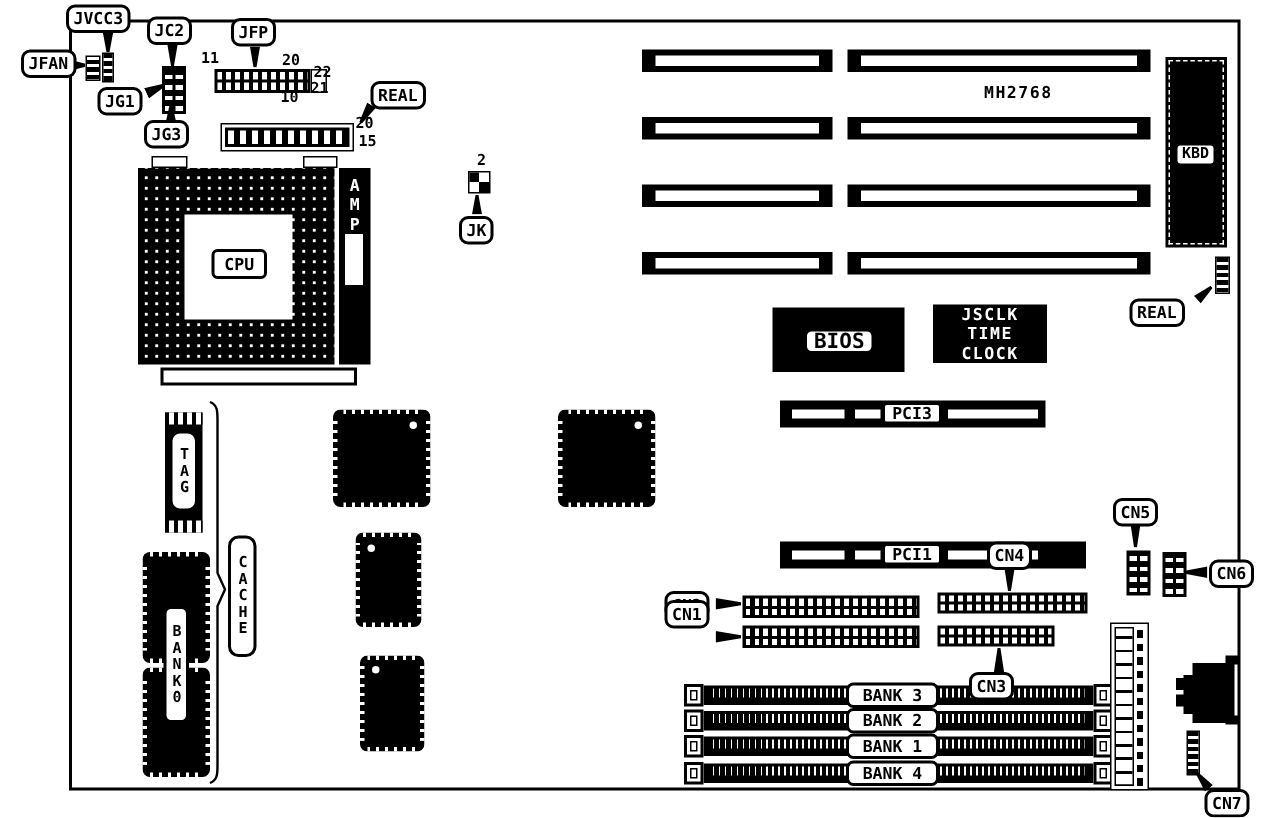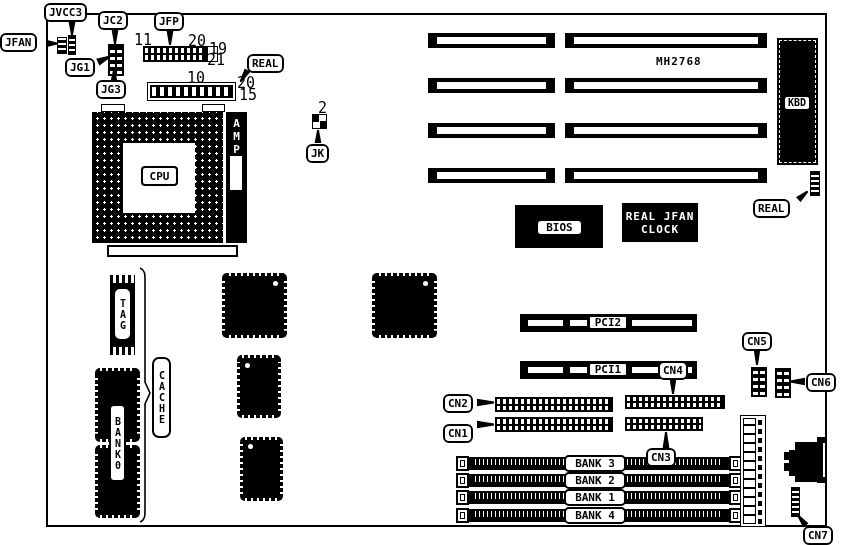--- a/index.html
+++ b/index.html
@@ -5,21 +5,21 @@
   *{margin:0;padding:0;box-sizing:border-box}
   html,body{background:#fff}
   .stage{position:relative;width:842px;height:545px;background:#fff;color:#000;
          font-family:"DejaVu Sans Mono","Liberation Mono",monospace;overflow:hidden}
   .abs{position:absolute}
   .blk{position:absolute;background:#000}
   .board{position:absolute;border:2px solid #000;background:#fff;z-index:0}
   .callout{position:absolute;background:#fff;border:2px solid #000;border-radius:6px;
            padding:0 3px;font-weight:bold;font-size:11px;line-height:15px;
            white-space:nowrap;text-align:center;z-index:6}
-  .pin-num{position:absolute;font-size:15px;font-weight:normal;line-height:10px;z-index:4}
+  .pin-num{position:absolute;font-size:10px;font-weight:bold;line-height:10px;z-index:4}
   .isa{position:absolute;background:#000;z-index:1}
   .isa>i{position:absolute;left:9px;right:9px;top:4px;bottom:4px;background:#fff}
   .pinhdr{position:absolute;background:#000;display:flex;flex-direction:column;gap:2px;padding:2px;z-index:2}
   .pinhdr>i{flex:1;background:repeating-linear-gradient(90deg,#fff 0 3px,#000 3px 6px)}
   .pinhdr.v{flex-direction:row}
   .pinhdr.v>i{background:repeating-linear-gradient(0deg,#fff 0 3px,#000 3px 7px)}
   .dashv{position:absolute;background:repeating-linear-gradient(0deg,#000 0 3px,#fff 3px 5px);
          border:1px solid #000;z-index:2}
   .chkr{position:absolute;background:repeating-linear-gradient(90deg,#000 0 3px,#fff 3px 6px);z-index:2}
   .qfp{position:absolute;background-color:#000;border-radius:5px;z-index:1;
@@ -121,44 +121,44 @@
   <div class="dashv" style="left:57px;top:37px;width:10px;height:17px"></div>
   <div class="dashv" style="left:68px;top:35px;width:8px;height:20px"></div>
   <div class="pinhdr v" style="left:108px;top:44px;width:16px;height:32px">
       <i></i>
       <i></i>
     </div>
 
   <div class="callout" style="left:44px;top:3px">JVCC3</div>
   <div class="arr down" style="left:68px;top:22px;width:8px;height:13px"></div>
 
-  <div class="callout" style="left:0;top:33px">JFAN</div>
+  <div class="callout" style="left:14px;top:33px">JFAN</div>
   <div class="arr right" style="left:46px;top:39px;width:11px;height:9px"></div>
 
   <div class="callout" style="left:98px;top:11px">JC2</div>
   <div class="arr down" style="left:111px;top:30px;width:8px;height:14px"></div>
 
   <div class="callout" style="left:65px;top:58px">JG1</div>
   <div class="arr right" style="left:97px;top:55px;width:13px;height:9px;transform:rotate(-25deg)"></div>
 
   <div class="callout" style="left:96px;top:80px">JG3</div>
   <div class="arr up" style="left:110px;top:70px;width:8px;height:11px"></div>
 
   <div class="pinhdr" style="left:143px;top:46px;width:64px;height:16px">
       <i></i>
       <i></i>
     </div>
   <div class="whitebox" style="left:207px;top:46px;width:11px;height:16px"></div>
   <div class="callout" style="left:154px;top:12px">JFP</div>
   <div class="arr down" style="left:166px;top:31px;width:8px;height:14px"></div>
   <div class="pin-num" style="left:134px;top:35px">11</div>
   <div class="pin-num" style="left:188px;top:36px">20</div>
-  <div class="pin-num" style="left:209px;top:44px">19</div>
+  <div class="pin-num" style="left:209px;top:44px">22</div>
   <div class="pin-num" style="left:207px;top:55px">21</div>
-  <div class="pin-num" style="left:187px;top:73px">10</div>
+  <div class="pin-num" style="left:187px;top:61px">10</div>
 
   <div class="jvrm" style="left:147px;top:82px;width:89px;height:19px">
       <b>
         <i></i>
       </b>
     </div>
   <div class="callout" style="left:247px;top:54px">REAL</div>
   <div class="arr down" style="left:240px;top:69px;width:8px;height:14px;transform:rotate(32deg)"></div>
   <div class="pin-num" style="left:237px;top:78px">20</div>
   <div class="pin-num" style="left:239px;top:90px">15</div>
@@ -175,35 +175,35 @@
   <div class="blk" style="left:226px;top:112px;width:21px;height:131px;z-index:1"></div>
   <div class="abs vtext" style="left:231px;top:117px;color:#fff;font-weight:bold;font-size:11px;z-index:2">AMP</div>
   <div class="abs" style="left:230px;top:156px;width:12px;height:34px;background:#fff;z-index:2"></div>
 
   <div class="pin-num" style="left:318px;top:103px">2</div>
   <div class="jkconn" style="left:312px;top:114px;width:15px;height:15px"></div>
   <div class="arr up" style="left:314px;top:130px;width:8px;height:13px"></div>
   <div class="callout" style="left:306px;top:144px">JK</div>
 
   <div class="blk" style="left:515px;top:205px;width:88px;height:43px;z-index:1"></div>
-  <div class="wbox" style="left:536px;top:219px;width:47px;height:17px;font-size:11px;border-radius:5px">
+  <div class="wbox" style="left:536px;top:219px;width:47px;height:17px;font-size:14px;border-radius:5px">
     <span>BIOS</span>
   </div>
   <div class="rtc" style="left:622px;top:203px;width:76px;height:39px">
-    <span>REAL JFAN</span>
+    <span>JSCLK TIME</span>
     <span>CLOCK</span>
   </div>
 
-  <div class="pci" style="left:520px;top:314px;width:177px;height:18px">
+  <div class="pci" style="left:520px;top:267px;width:177px;height:18px">
     <i style="left:8px;width:35px"></i>
     <i style="left:50px;width:17px"></i>
-    <div class="plbl" style="left:68px;width:40px">PCI2</div>
+    <div class="plbl" style="left:68px;width:40px">PCI3</div>
     <i style="left:112px;width:60px"></i>
   </div>
-  <div class="pci" style="left:520px;top:361px;width:177px;height:18px">
+  <div class="pci" style="left:520px;top:361px;width:204px;height:18px">
     <i style="left:8px;width:35px"></i>
     <i style="left:50px;width:17px"></i>
     <div class="plbl" style="left:68px;width:40px">PCI1</div>
     <i style="left:112px;width:60px"></i>
   </div>
 
   <div class="pinhdr" style="left:495px;top:397px;width:118px;height:15px">
       <i></i>
       <i></i>
     </div>
@@ -215,21 +215,21 @@
       <i></i>
       <i></i>
     </div>
   <div class="pinhdr" style="left:625px;top:417px;width:78px;height:14px">
       <i></i>
       <i></i>
     </div>
 
   <div class="callout" style="left:443px;top:394px">CN2</div>
   <div class="arr right" style="left:477px;top:398px;width:17px;height:9px"></div>
-  <div class="callout" style="left:443px;top:424px">CN1</div>
+  <div class="callout" style="left:443px;top:400px">CN1</div>
   <div class="arr right" style="left:477px;top:420px;width:17px;height:9px"></div>
   <div class="callout" style="left:658px;top:361px">CN4</div>
   <div class="arr down" style="left:669px;top:379px;width:8px;height:15px"></div>
   <div class="callout" style="left:646px;top:448px">CN3</div>
   <div class="arr up" style="left:662px;top:432px;width:8px;height:16px"></div>
 
   <div class="latch" style="left:456px;top:456px">
       <i></i>
     </div>
   <div class="bank-bar" style="left:469px;top:457px;width:260px;height:13px">

